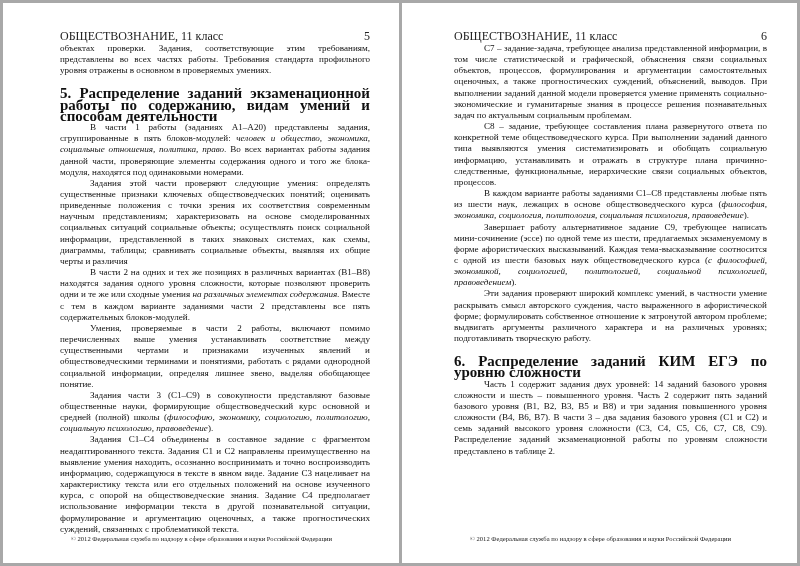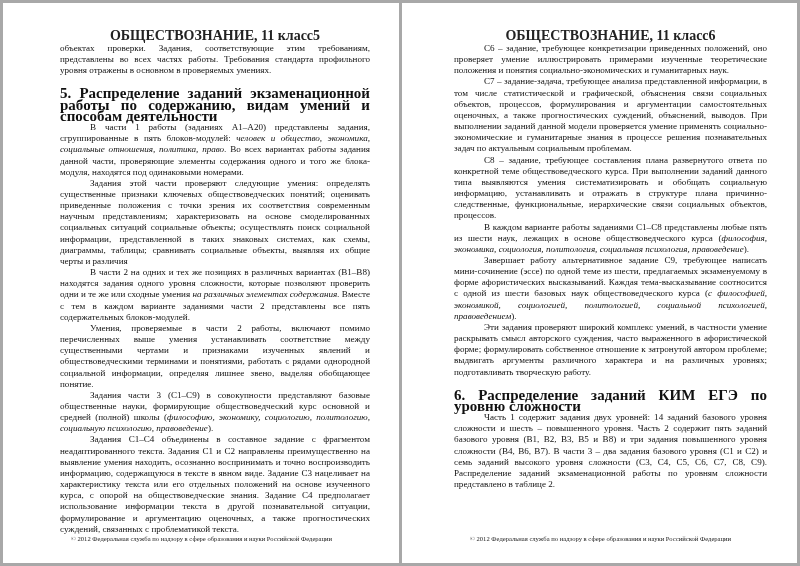--- a/index.html
+++ b/index.html
@@ -41,26 +41,25 @@
       height: 566px;
     }
     .page.left { left: 3px; }
     .page.right { left: 402px; }
 
     .header {
       position: absolute;
       top: 31px;
       left: 57px;
       width: 310px;
-      font-size: 14px;
+      font-size: 12px;
       line-height: 10px;
       display: flex;
-      justify-content: center;
+      justify-content: space-between;
       color: #222;
-      font-weight: bold;
     }
     .page.right .header { left: 52px; width: 313px; }
 
     .body {
       position: absolute;
       top: 43px;
       left: 57px;
       width: 310px;
       font-size: 9.1px;
       line-height: 11.15px;
@@ -118,21 +117,20 @@
   </div>
   <div class="footer">© 2012  Федеральная служба по надзору в сфере образования и науки Российской Федерации</div>
 </div>
 
 <div class="page right">
   <div class="header">
     <span>ОБЩЕСТВОЗНАНИЕ, 11 класс</span>
     <span>6</span>
   </div>
   <div class="body">
-    <p class="ind">С6 – задание, требующее конкретизации приведенных положений, оно проверяет умение иллюстрировать примерами изученные теоретические положения и понятия социально-экономических и гуманитарных наук.</p>
     <p class="ind">С7 – задание-задача, требующее анализа представленной информации, в том числе статистической и графической, объяснения связи социальных объектов, процессов, формулирования и аргументации самостоятельных оценочных, а также прогностических суждений, объяснений, выводов. При выполнении заданий данной модели проверяется умение применять социально-экономические и гуманитарные знания в процессе решения познавательных задач по актуальным социальным проблемам.</p>
     <p class="ind">С8 – задание, требующее составления плана развернутого ответа по конкретной теме обществоведческого курса. При выполнении заданий данного типа выявляются умения систематизировать и обобщать социальную информацию, устанавливать и отражать в структуре плана причинно-следственные, функциональные, иерархические связи социальных объектов, процессов.</p>
     <p class="ind"><span>В каждом варианте работы заданиями С1–С8 представлены любые пять из шести наук, лежащих в основе обществоведческого курса (</span><em>философия, экономика, социология, политология, социальная психология, правоведение</em><span>).</span></p>
     <p class="ind"><span>Завершает работу альтернативное задание С9, требующее написать мини-сочинение (эссе) по одной теме из шести, предлагаемых экзаменуемому в форме афористических высказываний. Каждая тема-высказывание соотносится с одной из шести базовых наук обществоведческого курса (</span><em>с философией, экономикой, социологией, политологией, социальной психологией, правоведением</em><span>).</span></p>
     <p class="ind">Эти задания проверяют широкий комплекс умений, в частности умение раскрывать смысл авторского суждения, часто выраженного в афористической форме; формулировать собственное отношение к затронутой автором проблеме; выдвигать аргументы различного характера и на различных уровнях; подготавливать творческую работу.</p>
     <h3>6. Распределение заданий КИМ ЕГЭ по уровню сложности</h3>
     <p class="ind">Часть 1 содержит задания двух уровней: 14 заданий базового уровня сложности и шесть – повышенного уровня. Часть 2 содержит пять заданий базового уровня (В1, В2, В3, В5 и В8) и три задания повышенного уровня сложности (В4, В6, В7). В части 3 – два задания базового уровня (С1 и С2) и семь заданий высокого уровня сложности (С3, С4, С5, С6, С7, С8, С9). Распределение заданий экзаменационной работы по уровням сложности представлено в таблице 2.</p>
   </div>
   <div class="footer">© 2012  Федеральная служба по надзору в сфере образования и науки Российской Федерации</div>
 </div>

